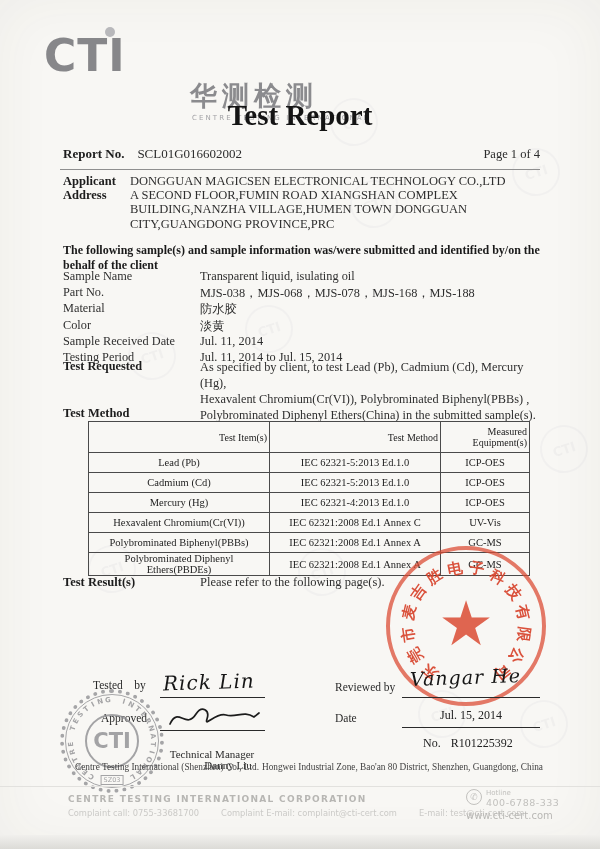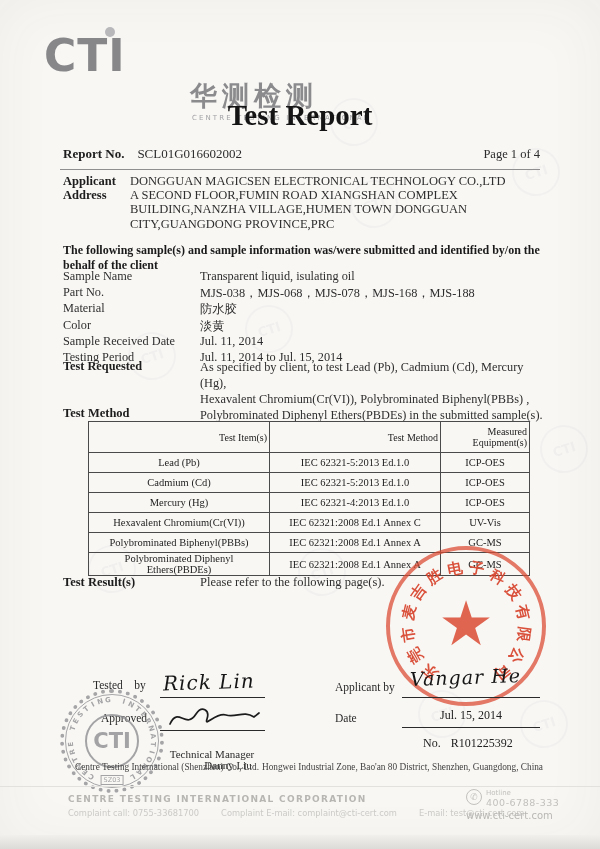--- a/index.html
+++ b/index.html
@@ -195,21 +195,21 @@
         <span class="info-label">Testing Period</span>
         <span class="info-value">Jul. 11, 2014 to Jul. 15, 2014</span>
       </div>
     </div>
 
   <div id="test-requested" class="flex-row">
     <span class="flex-label">Test Requested</span>
     <span id="req-lines">
         <div>As specified by client, to test Lead (Pb), Cadmium (Cd), Mercury (Hg),</div>
         <div>Hexavalent Chromium(Cr(VI)), Polybrominated Biphenyl(PBBs) ,</div>
-        <div>Polybrominated Diphenyl Ethers(PBDEs) in the submitted sample(s).</div>
+        <div>Polybrominated Diphenyl Ethers(China) in the submitted sample(s).</div>
       </span>
   </div>
 
   <div id="tm-heading">Test Method</div>
 
   <table id="test-method-table">
     <thead>
       <tr>
         <th class="col1">Test Item(s)</th>
         <th class="col2">Test Method</th>
@@ -280,21 +280,21 @@
   <div id="tested-sig" class="handwriting">Rick Lin</div>
 
   <div id="approved-label" class="sig-label">Approved</div>
   <div id="approved-line" class="sig-line"></div>
   <svg id="approved-scribble" width="96" height="28" viewBox="0 0 96 28">
     <path d="M4,22 C12,4 20,28 30,12 C36,3 44,8 41,17 C38,26 50,10 60,13 C70,16 78,8 88,15 L93,11" fill="none" stroke="#1c1c1c" stroke-width="1.7" stroke-linecap="round"></path>
   </svg>
   <div id="approver-name">Danny Liu</div>
   <div id="approver-title">Technical Manager</div>
 
-  <div id="reviewed-label" class="sig-label">Applicant by</div>
+  <div id="reviewed-label" class="sig-label">Reviewed by</div>
   <div id="reviewed-line" class="sig-line"></div>
   <div id="reviewed-sig" class="handwriting">Vangar He</div>
 
   <div id="date-label" class="sig-label">Date</div>
   <div id="date-line" class="sig-line"></div>
   <div id="date-value">Jul. 15, 2014</div>
 
   <div id="report-no-bottom">
     <span class="no-label">No.</span><span>R101225392</span>
   </div>

